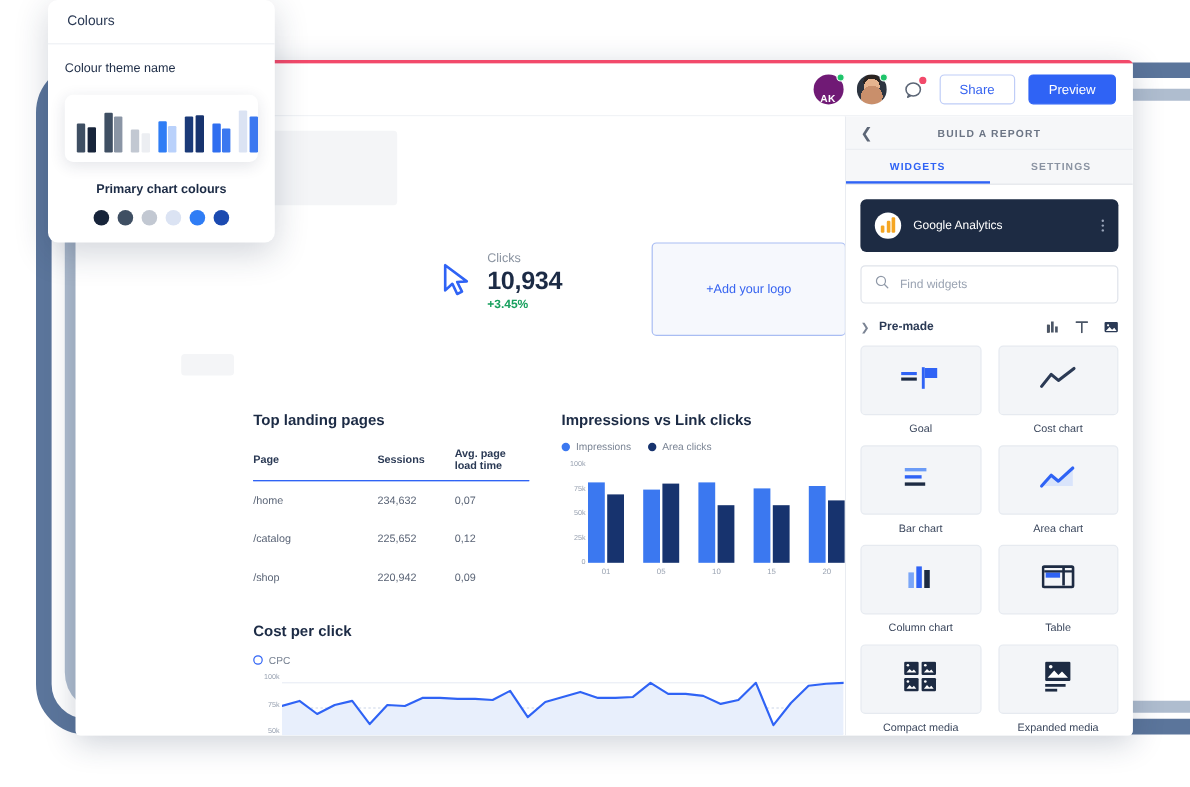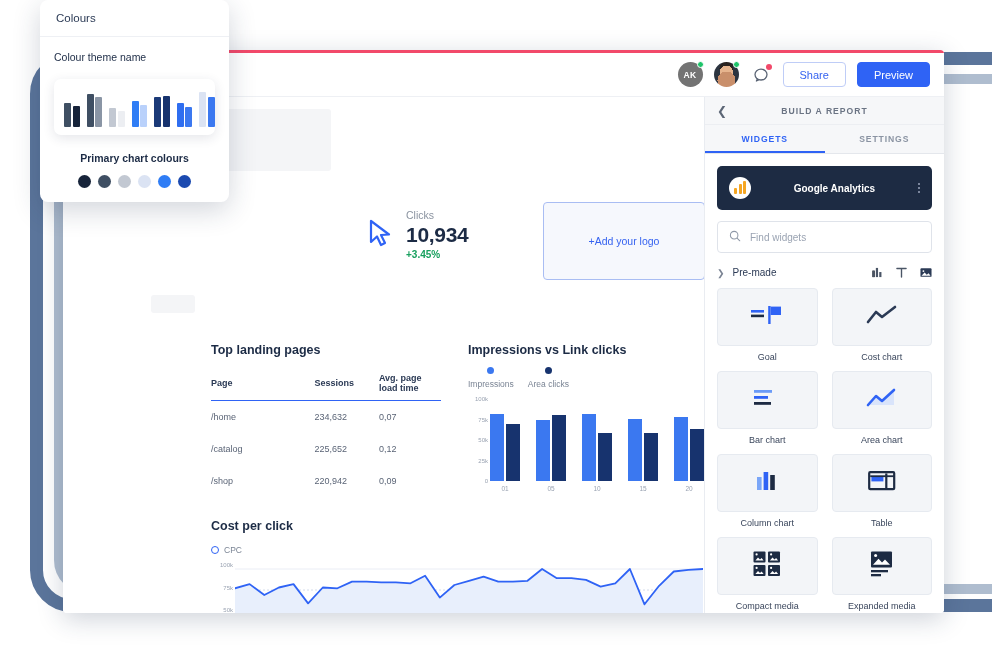--- a/index.html
+++ b/index.html
@@ -49,21 +49,21 @@
     border-bottom: 1px solid #eef0f4;
   }
   .hdr-right { display: flex; align-items: center; gap: 11px; }
 
   .avatar {
     position: relative;
     width: 25px; height: 25px; border-radius: 50%;
     display: flex; align-items: center; justify-content: center;
     font-size: 8.5px; font-weight: bold; color: #fff; letter-spacing: .3px;
   }
-  .avatar.ak { background: #737373; }
+  .avatar.ak { background: #701a75; align-items: flex-end; }
   .avatar.photo {
     background: #2c3440;
     background-image:
       radial-gradient(circle at 50% 74%, #c98f6b 0 9px, transparent 9px),
       radial-gradient(circle at 50% 40%, #e6b48e 0 6.5px, transparent 6.5px),
       radial-gradient(circle at 50% 26%, #2a2320 0 7px, transparent 7px);
   }
   .dot-badge {
     position: absolute; right: -1px; top: -1px;
     width: 7px; height: 7px; border-radius: 50%;
@@ -121,21 +121,21 @@
     text-align: left; font-size: 9px; font-weight: bold; color: #2b3a55;
     padding-bottom: 7px; border-bottom: 1.6px solid #2f63f5;
   }
   .landing td { font-size: 9px; color: #5a6476; padding: 11px 0 11px 0; }
   .landing th:nth-child(1), .landing td:nth-child(1) { width: 45%; }
   .landing th:nth-child(2), .landing td:nth-child(2) { width: 28%; }
 
   
   .impr { position: absolute; left: 405px; top: 246px; width: 236px; }
   .legend { display: flex; gap: 14px; margin-top: 10px; }
-  .legend-item { display: flex; align-items: center; gap: 5px; font-size: 8.5px; color: #7a8494; flex-direction: column; }
+  .legend-item { display: flex; align-items: center; gap: 5px; font-size: 8.5px; color: #7a8494; }
   .legend-bullet { width: 7px; height: 7px; border-radius: 50%; }
 
   .bars-wrap { position: relative; margin-top: 10px; height: 96px; }
   .ylabels { position: absolute; left: 0; top: 0; height: 82px; width: 20px; }
   .ylabels span {
     position: absolute; right: 0; font-size: 6px; color: #9aa3b2;
     transform: translateY(-50%);
   }
   .bars-area {
     position: absolute; left: 22px; right: 0; top: 0; height: 82px;
@@ -188,39 +188,39 @@
     background: #1d2b43; border-radius: 5px; height: 44px;
     display: flex; align-items: center; padding: 0 12px; gap: 10px;
     cursor: pointer;
   }
   .ga-logo {
     width: 22px; height: 22px; border-radius: 50%; background: #fff;
     display: flex; align-items: flex-end; justify-content: center;
     padding-bottom: 5px; gap: 1.5px;
   }
   .ga-logo i { display: block; width: 3px; background: #f5a623; border-radius: 1px; }
-  .ga-name { color: #fff; font-size: 10px; font-weight: bold; flex: 1; text-align: center; }
+  .ga-name { color: #fff; font-size: 10px; font-weight: normal; flex: 1; }
   .kebab { display: flex; flex-direction: column; gap: 2px; cursor: pointer; }
   .kebab i { width: 2.2px; height: 2.2px; border-radius: 50%; background: #9aa5ba; display: block; }
 
   .search-box {
     margin-top: 11px; height: 32px; border: 1px solid #dfe3ea; border-radius: 4px;
     display: flex; align-items: center; gap: 9px; padding: 0 11px;
   }
   .search-box input {
     border: none; outline: none; font-size: 10px; color: #6c7687;
     font-family: inherit; flex: 1; background: transparent;
   }
   .search-box input::placeholder { color: #9aa3b2; }
 
   .section-row {
     margin-top: 14px; display: flex; align-items: center; gap: 8px;
   }
   .chev { color: #7b8494; font-size: 9px; cursor: pointer; }
-  .section-name { font-size: 10px; font-weight: normal; color: #2b3a55; flex: 1; }
+  .section-name { font-size: 10px; font-weight: bold; color: #2b3a55; flex: 1; }
   .view-icons { display: flex; align-items: center; gap: 13px; }
   .view-ico { cursor: pointer; display: flex; align-items: center; }
 
   .widget-grid {
     margin-top: 10px; display: grid; grid-template-columns: 1fr 1fr;
     gap: 9px 14px;
   }
   .widget-cell { cursor: pointer; }
   .widget-box {
     height: 58px; background: #f3f5f8; border: 1px solid #e6eaf0; border-radius: 4px;

